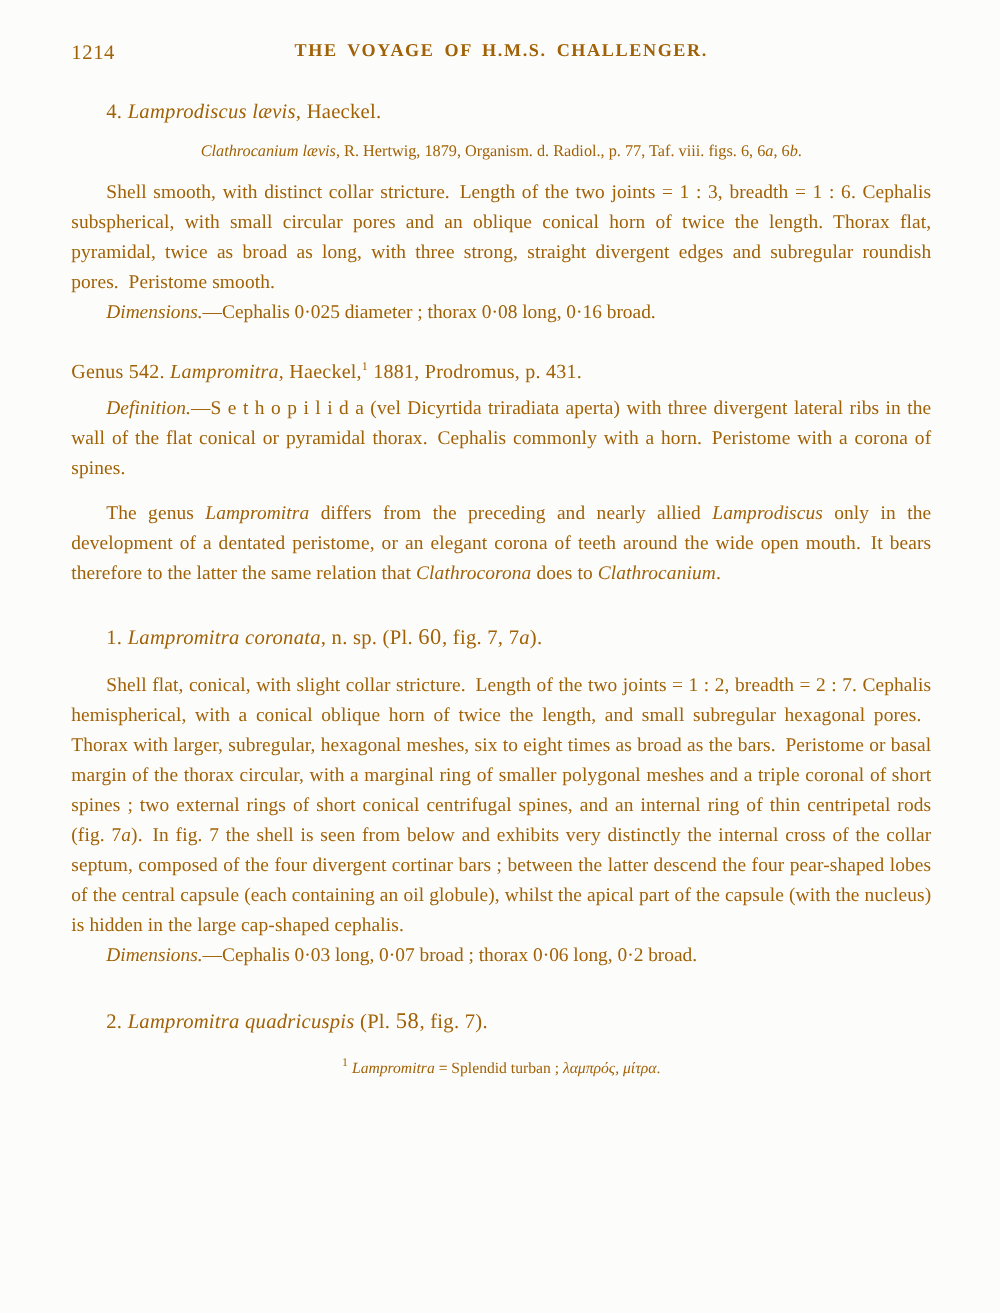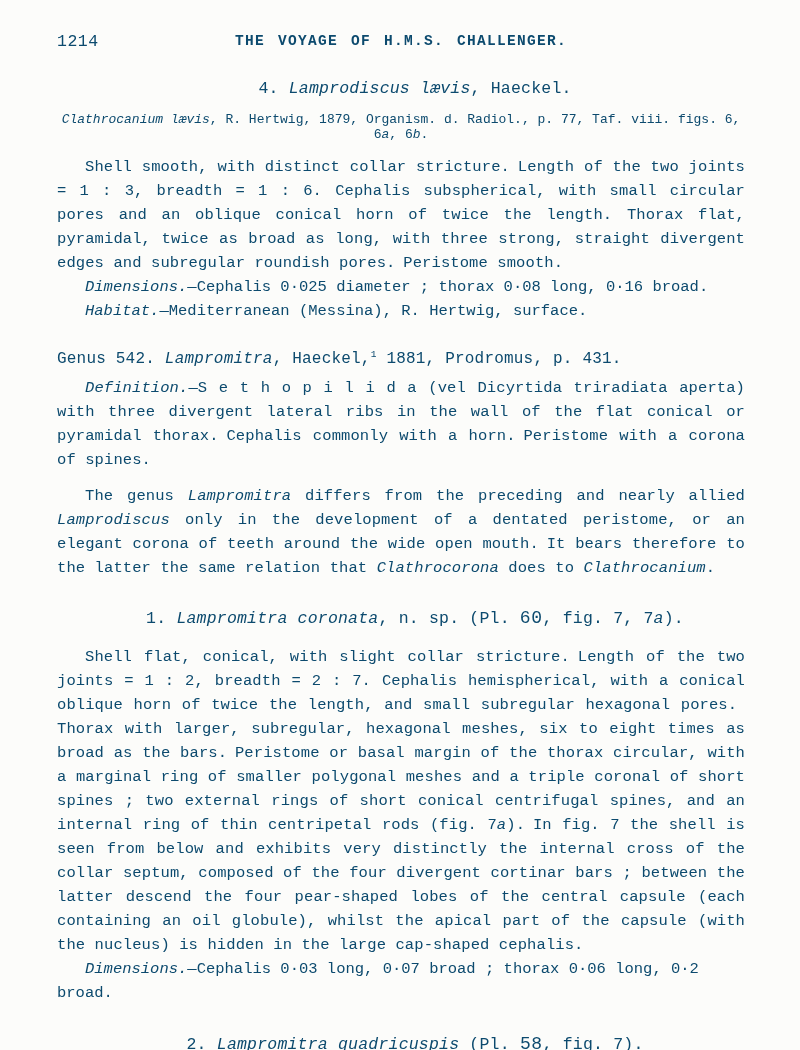--- a/index.html
+++ b/index.html
@@ -3,22 +3,22 @@
 <meta charset="utf-8">
 <style>
   * { box-sizing: border-box; margin: 0; padding: 0; }
   html, body { background: #e8e8e6; }
   .page {
     position: relative;
     width: 800px;
     height: 1050px;
     margin: 0 auto;
     background: #fcfcfa;
-    color: #0c4a6e;
-    font-family: Liberation Mono, monospace;
+    color: #a16207;
+    font-family: Liberation Serif, serif;
     font-size: 15.5px;
     padding: 32px 55px 0 57px;
     overflow: hidden;
   }
   .pagehead {
     position: relative;
     height: 20px;
     margin-bottom: 27px;
   }
   .page-number {
@@ -35,21 +35,20 @@
     font-weight: 700;
     letter-spacing: 1.3px;
     word-spacing: 3px;
   }
   .species-heading {
     font-size: 16.5px;
     font-weight: 400;
     margin-left: 28px;
     margin-bottom: 14px;
     letter-spacing: 0.2px;
-    text-align: center;
   }
   .synonym-line {
     font-size: 13px;
     text-align: center;
     margin-bottom: 13px;
   }
   p.body-par {
     text-align: justify;
     text-indent: 28px;
     line-height: 24px;
@@ -96,21 +95,20 @@
   <div class="pagehead">
     <span class="page-number">1214</span>
     <span class="running-title">THE VOYAGE OF H.M.S. CHALLENGER.</span>
   </div>
 
   <section>
     <h3 class="species-heading">4.  <i>Lamprodiscus lævis</i>, Haeckel.</h3>
     <p class="synonym-line"><i>Clathrocanium lævis</i>, R. Hertwig, 1879, Organism. d. Radiol., p. 77, Taf. viii. figs. 6, 6<i>a</i>, 6<i>b</i>.</p>
     <p class="body-par">Shell smooth, with distinct collar stricture. Length of the two joints = 1 : 3, breadth = 1 : 6. Cephalis subspherical, with small circular pores and an oblique conical horn of twice the length. Thorax flat, pyramidal, twice as broad as long, with three strong, straight divergent edges and subregular roundish pores. Peristome smooth.</p>
     <p class="detail-line"><i>Dimensions.</i>—Cephalis 0·025 diameter ; thorax 0·08 long, 0·16 broad.</p>
-    <p class="detail-line"><i>Habitat.</i>—Mediterranean (Messina), R. Hertwig, surface.</p>
   </section>
 
   <section>
     <h2 class="genus-heading">Genus 542. <i>Lampromitra</i>, Haeckel,<sup>1</sup> 1881, Prodromus, p. 431.</h2>
     <p class="body-par"><i>Definition.</i>—S e t h o p i l i d a (vel Dicyrtida triradiata aperta) with three divergent lateral ribs in the wall of the flat conical or pyramidal thorax. Cephalis commonly with a horn. Peristome with a corona of spines.</p>
     <p class="body-par gap-sm">The genus <i>Lampromitra</i> differs from the preceding and nearly allied <i>Lamprodiscus</i> only in the development of a dentated peristome, or an elegant corona of teeth around the wide open mouth. It bears therefore to the latter the same relation that <i>Clathrocorona</i> does to <i>Clathrocanium</i>.</p>
   </section>
 
   <section>
     <h3 class="species-heading sp1-heading">1.  <i>Lampromitra coronata</i>, n. sp. (Pl. <span class="plate-num">60</span>, fig. 7, 7<i>a</i>).</h3>

